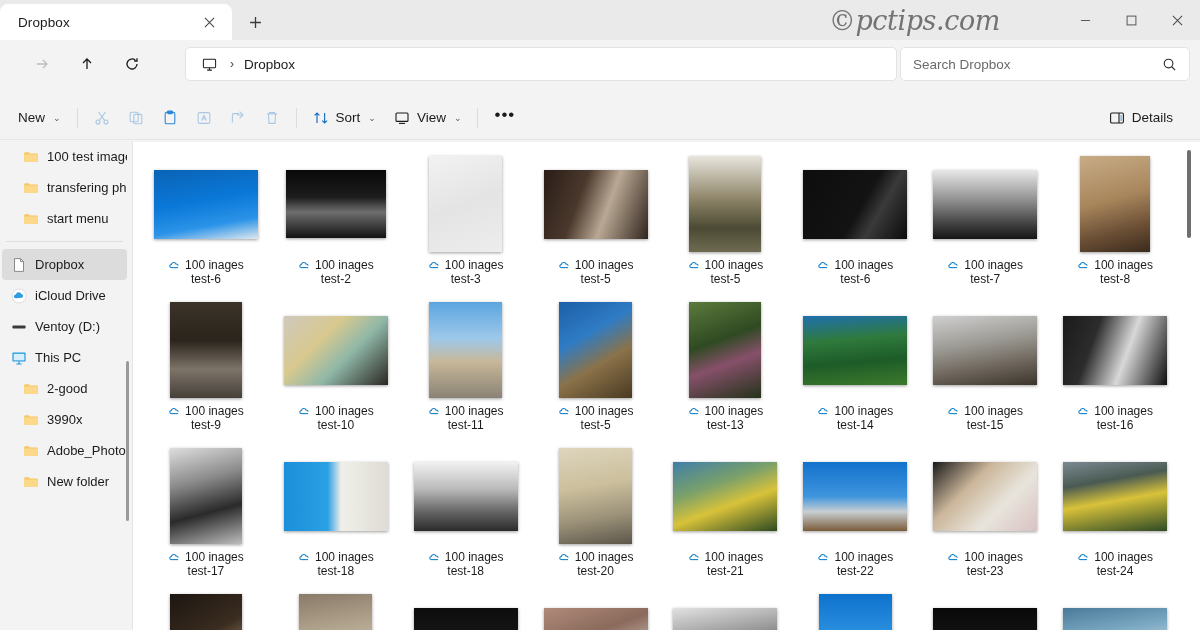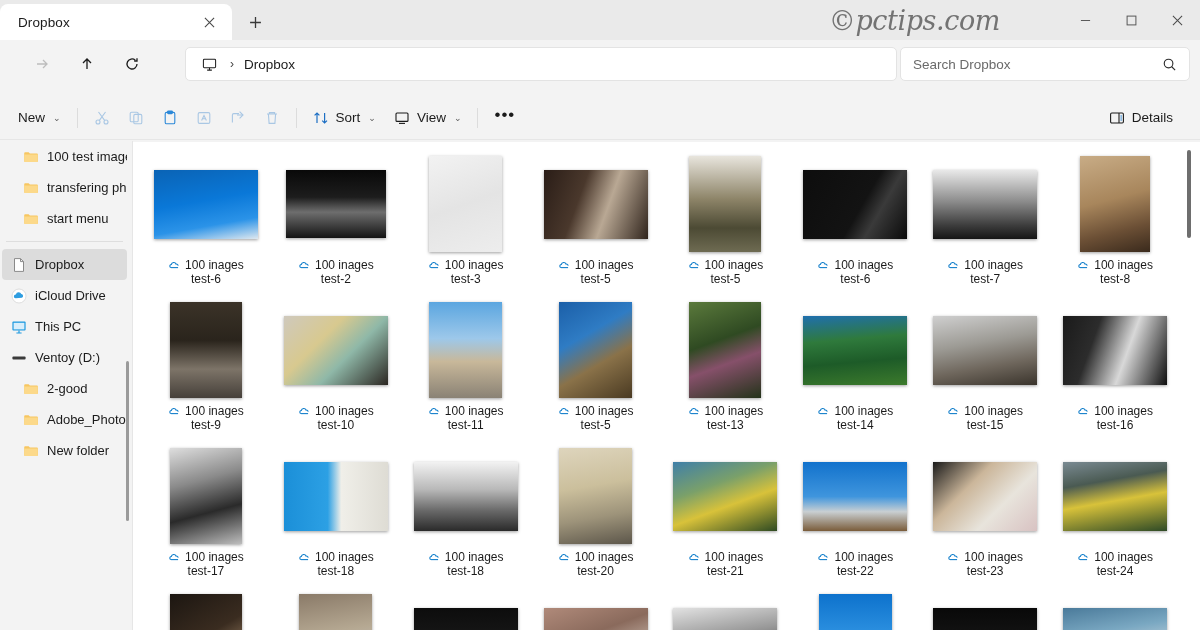--- a/index.html
+++ b/index.html
@@ -368,43 +368,52 @@
             <svg viewBox="0 0 16 16">
               <circle cx="8" cy="8" r="7" fill="#fff" stroke="#d6d6d6" stroke-width="0.8"></circle>
               <path d="M4.6 10.2a1.9 1.9 0 0 1 .3-3.8 2.8 2.8 0 0 1 5.4-.3 1.9 1.9 0 0 1 .5 3.7z" fill="#2e9de0"></path>
             </svg>
           </span>
           <span class="lbl">iCloud Drive</span>
         </div>
         <div class="navitem">
           <span class="ico">
             <svg viewBox="0 0 16 16">
+              <rect x="1.4" y="6.6" width="13.2" height="3" rx="1" fill="#3a3a3a"></rect>
+            </svg>
+          </span>
+          <span class="lbl">Ventoy (D:)</span>
+        </div>
+        <div class="navitem">
+          <span class="ico">
+            <svg viewBox="0 0 16 16">
               <rect x="1.4" y="2.6" width="13.2" height="9" rx="1" fill="#1e9ae0"></rect>
               <rect x="2.6" y="3.8" width="10.8" height="6.6" fill="#d8eefb"></rect>
               <path d="M5.4 14h5.2M8 11.6V14" stroke="#1e9ae0" stroke-width="1.2"></path>
             </svg>
           </span>
           <span class="lbl">This PC</span>
         </div>
-        <div class="navitem">
-          <span class="ico">
-            <svg viewBox="0 0 16 16">
-              <rect x="1.4" y="6.6" width="13.2" height="3" rx="1" fill="#3a3a3a"></rect>
-            </svg>
-          </span>
-          <span class="lbl">Ventoy (D:)</span>
-        </div>
         <div class="navitem indent">
           <span class="ico">
             <svg viewBox="0 0 16 16">
               <path d="M1.2 4.2a1 1 0 0 1 1-1h3.4l1.3 1.4h7a1 1 0 0 1 1 1v6.4a1 1 0 0 1-1 1H2.2a1 1 0 0 1-1-1z" fill="#f7c661"></path>
               <path d="M1.2 5.6h13.6v6.4a1 1 0 0 1-1 1H2.2a1 1 0 0 1-1-1z" fill="#fcd98a"></path>
             </svg>
           </span>
           <span class="lbl">2-good</span>
+        </div>
+        <div class="navitem indent">
+          <span class="ico">
+            <svg viewBox="0 0 16 16">
+              <path d="M1.2 4.2a1 1 0 0 1 1-1h3.4l1.3 1.4h7a1 1 0 0 1 1 1v6.4a1 1 0 0 1-1 1H2.2a1 1 0 0 1-1-1z" fill="#f7c661"></path>
+              <path d="M1.2 5.6h13.6v6.4a1 1 0 0 1-1 1H2.2a1 1 0 0 1-1-1z" fill="#fcd98a"></path>
+            </svg>
+          </span>
+          <span class="lbl">3990x</span>
         </div>
         <div class="navitem indent">
           <span class="ico">
             <svg viewBox="0 0 16 16">
               <path d="M1.2 4.2a1 1 0 0 1 1-1h3.4l1.3 1.4h7a1 1 0 0 1 1 1v6.4a1 1 0 0 1-1 1H2.2a1 1 0 0 1-1-1z" fill="#f7c661"></path>
               <path d="M1.2 5.6h13.6v6.4a1 1 0 0 1-1 1H2.2a1 1 0 0 1-1-1z" fill="#fcd98a"></path>
             </svg>
           </span>
           <span class="lbl">Adobe_Photos</span>
         </div>

